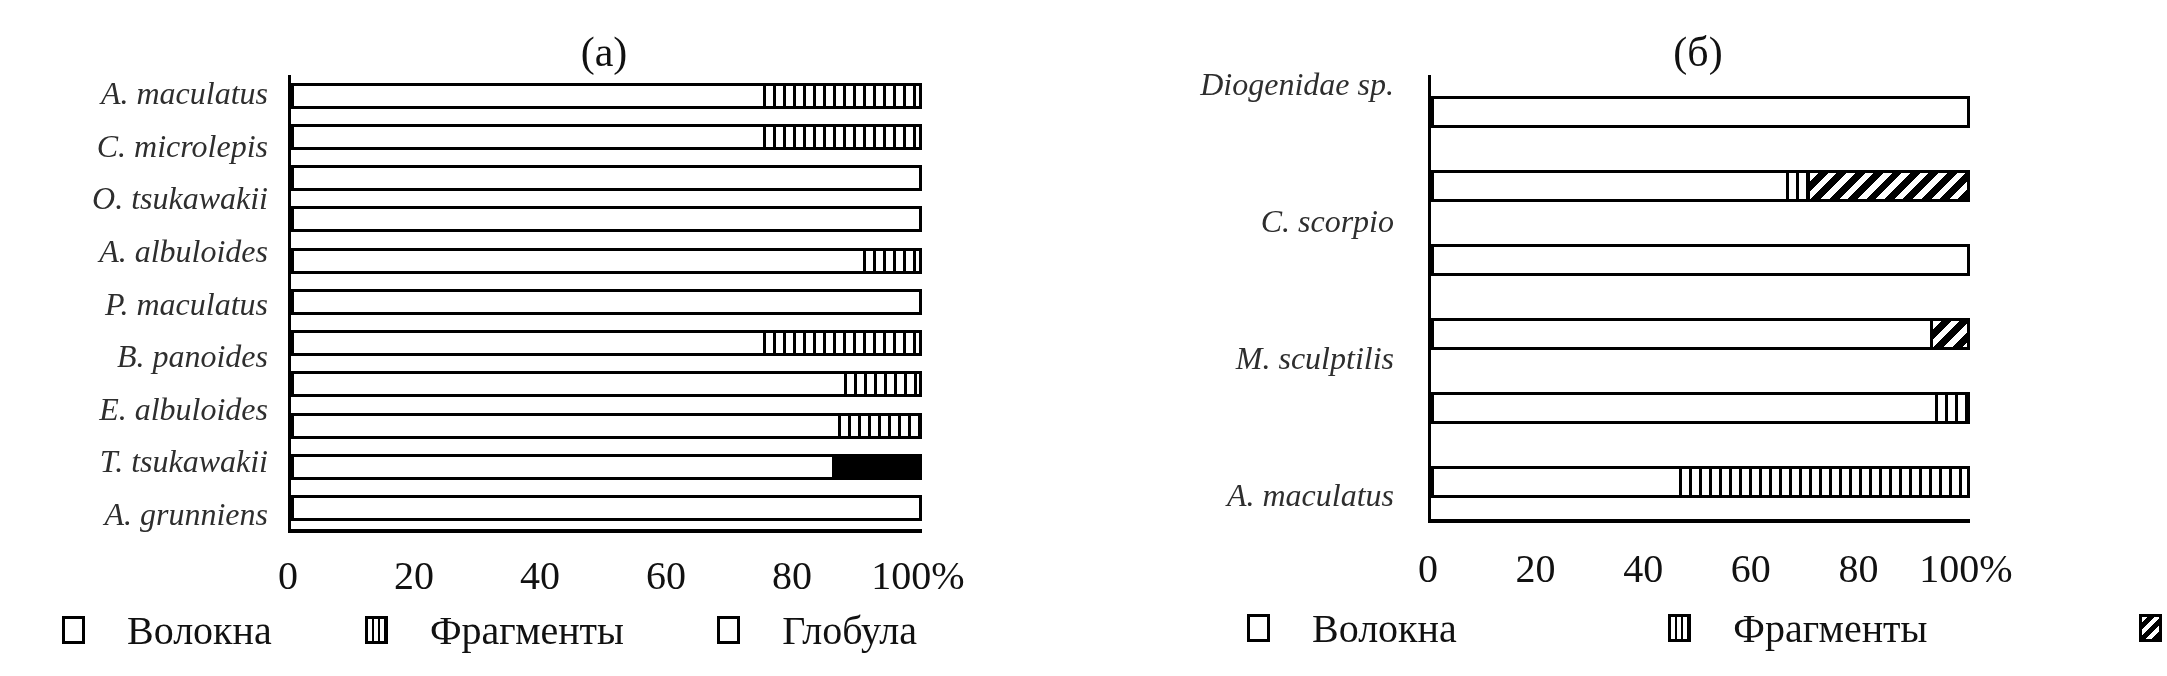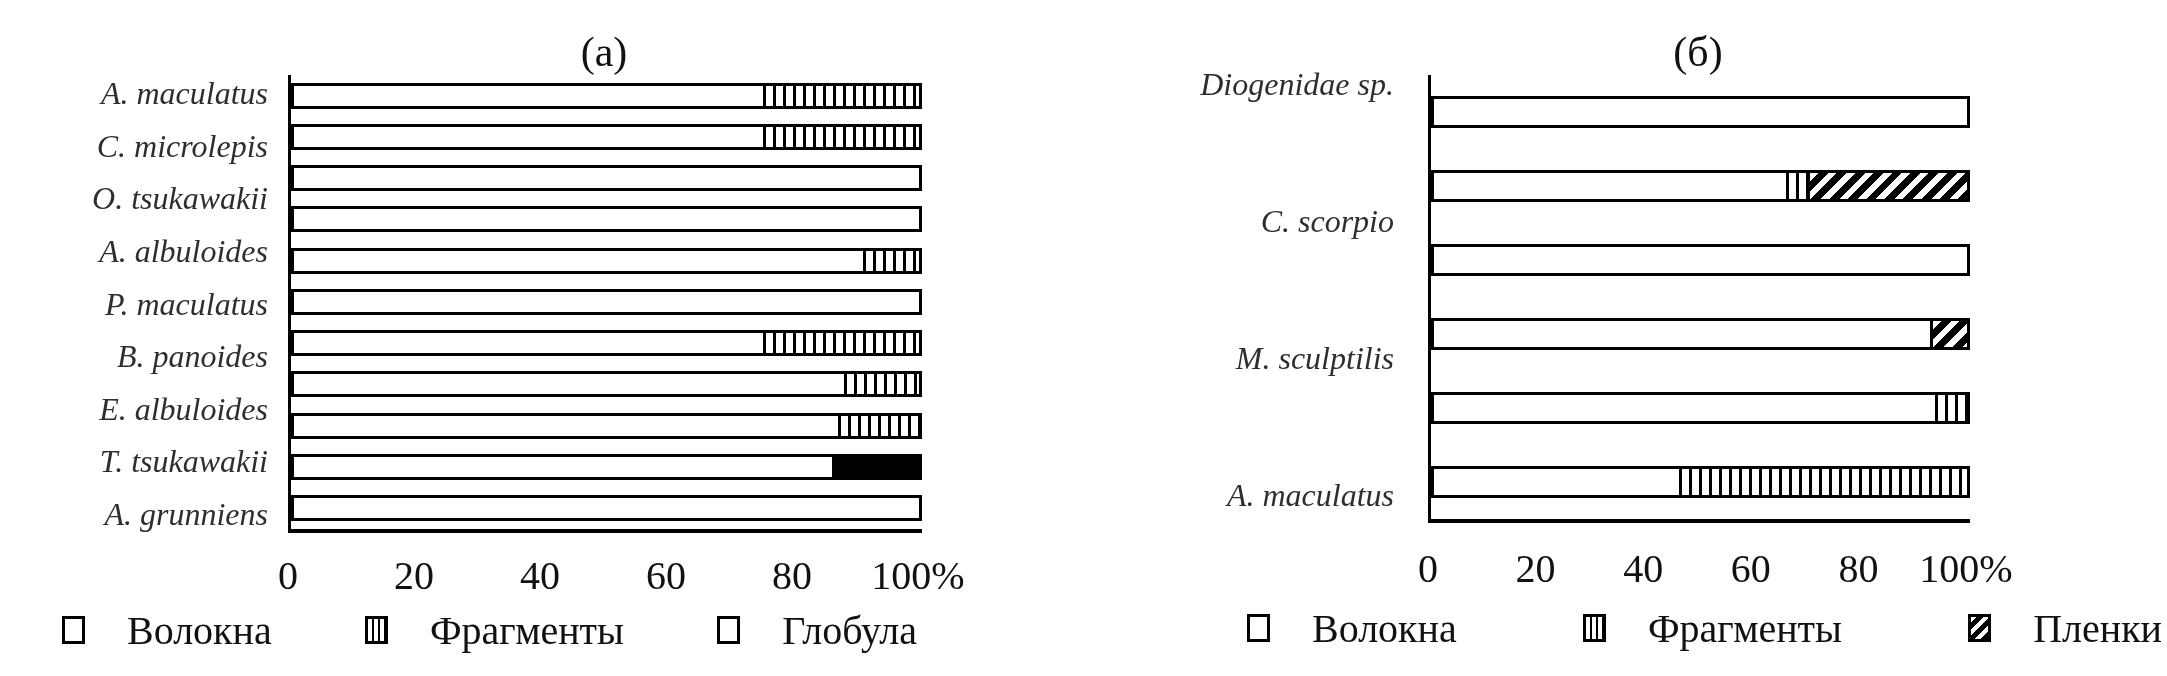--- a/index.html
+++ b/index.html
@@ -218,16 +218,15 @@
       <div class="legend-item">
         <span class="legend-marker seg-white"></span>
         <span class="legend-label">Волокна</span>
       </div>
       <div class="legend-item">
         <span class="legend-marker seg-vstripes"></span>
         <span class="legend-label">Фрагменты</span>
       </div>
       <div class="legend-item">
         <span class="legend-marker seg-diag"></span>
-        <span class="legend-label">Пленки</span>
       </div>
     </div>
 </div>
 
 </body></html>

